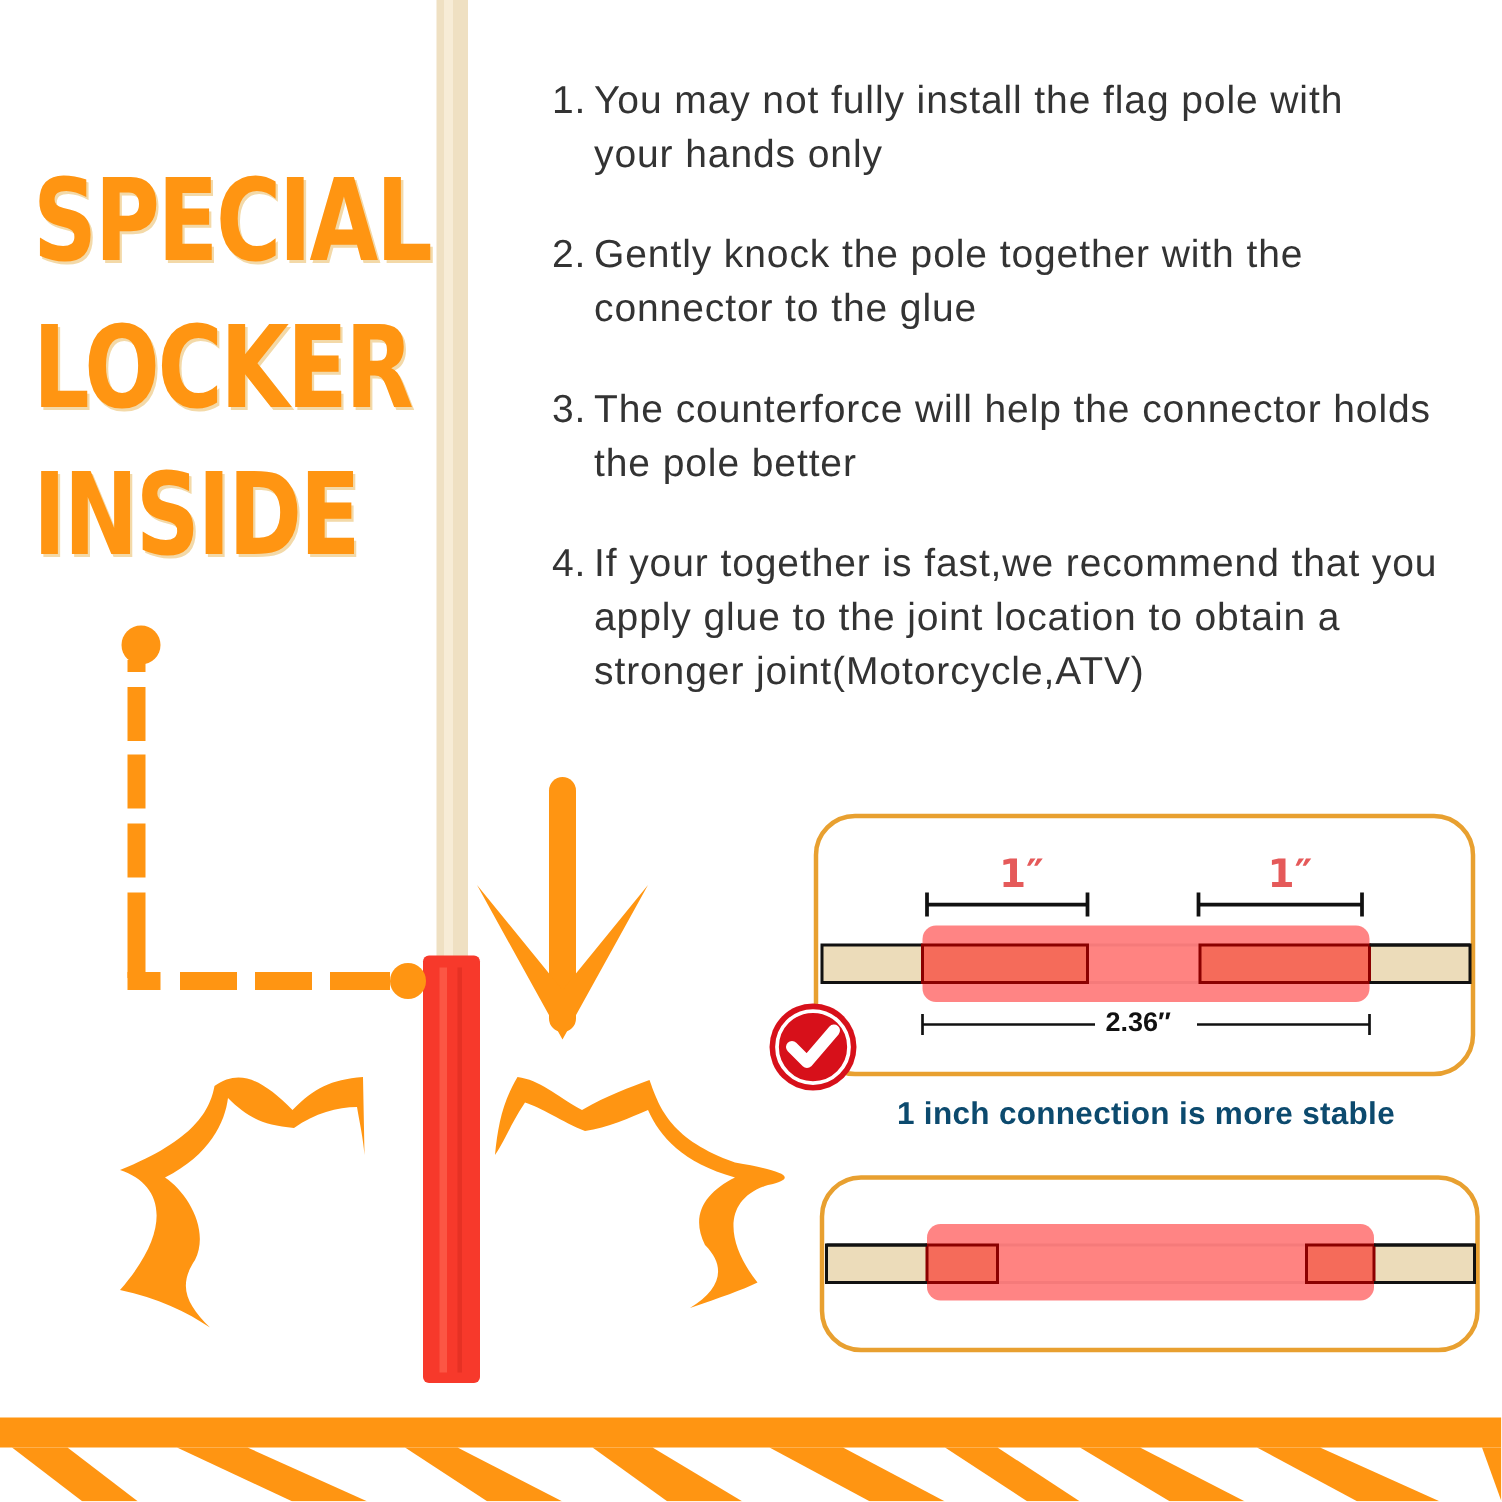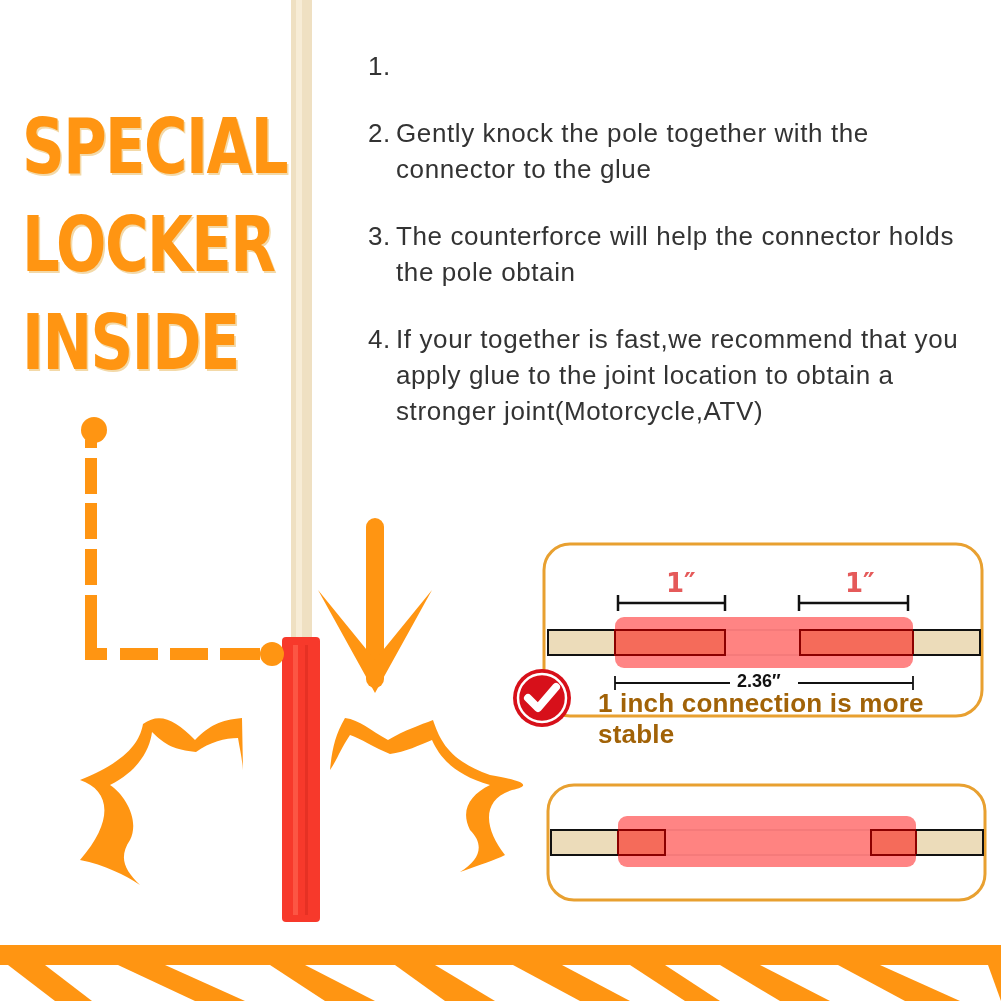--- a/index.html
+++ b/index.html
@@ -4,21 +4,21 @@
 <style>
   html, body { margin:0; padding:0; }
   body { width:1001px; height:1001px; background:#ffffff; position:relative; overflow:hidden; font-family:"Liberation Sans", sans-serif; }
   .abs { position:absolute; }
   .headline { position:absolute; left:22px; top:98px; width:260px; font-family:"DejaVu Sans", sans-serif; font-weight:bold; color:#ff9512; font-size:76px; line-height:98px; letter-spacing:-2px; transform:scaleX(0.78); transform-origin:left top; text-shadow: 2px 2px 0 #f3d9a8; }
   .headline div { white-space:nowrap; }
   .steps { position:absolute; left:368px; top:48px; width:620px; color:#333333; font-size:26px; line-height:36px; letter-spacing:0.6px; }
   .step { display:flex; margin-bottom:31px; }
   .step .num { width:28px; flex:none; }
   .step .txt { flex:1; }
-  .caption { position:absolute; left:598px; top:688px; font-size:26px; font-weight:bold; color:#a16207; letter-spacing:0.2px; }
+  .caption { position:absolute; left:598px; top:731px; font-size:21px; font-weight:bold; color:#0c4a6e; letter-spacing:0.2px; }
   .dim-label { position:absolute; font-weight:bold; font-family:"DejaVu Sans", sans-serif; }
 </style>
 </head>
 <body>
 
 <div class="headline">
   <div>SPECIAL</div>
   <div>LOCKER</div>
   <div>INSIDE</div>
 </div>
@@ -74,28 +74,29 @@
     <path d="M630 965 L665 965 L720 1001 L685 1001 Z"></path>
     <path d="M720 965 L760 965 L830 1001 L780 1001 Z"></path>
     <path d="M838 965 L880 965 L960 1001 L905 1001 Z"></path>
     <path d="M988 965 L1001 965 L1001 1001 Z"></path>
   </g>
 </svg>
 
 <div class="steps">
   <div class="step">
     <span class="num">1.</span>
+    <span class="txt" style="max-width:545px">You may not fully install the flag pole with your hands only</span>
   </div>
   <div class="step">
     <span class="num">2.</span>
     <span class="txt" style="max-width:560px">Gently knock the pole together with the connector to the glue</span>
   </div>
   <div class="step">
     <span class="num">3.</span>
-    <span class="txt" style="max-width:570px">The counterforce will help the connector holds the pole obtain</span>
+    <span class="txt" style="max-width:570px">The counterforce will help the connector holds the pole better</span>
   </div>
   <div class="step">
     <span class="num">4.</span>
     <span class="txt" style="max-width:580px">If your together is fast,we recommend that you apply glue to the joint location to obtain a stronger joint(Motorcycle,ATV)</span>
   </div>
 </div>
 
 <svg class="abs" style="left:500px;top:530px" width="501" height="200">
   <rect x="44" y="14" width="438" height="172" rx="26" fill="#fff" stroke="#e8a030" stroke-width="3"></rect>
 

